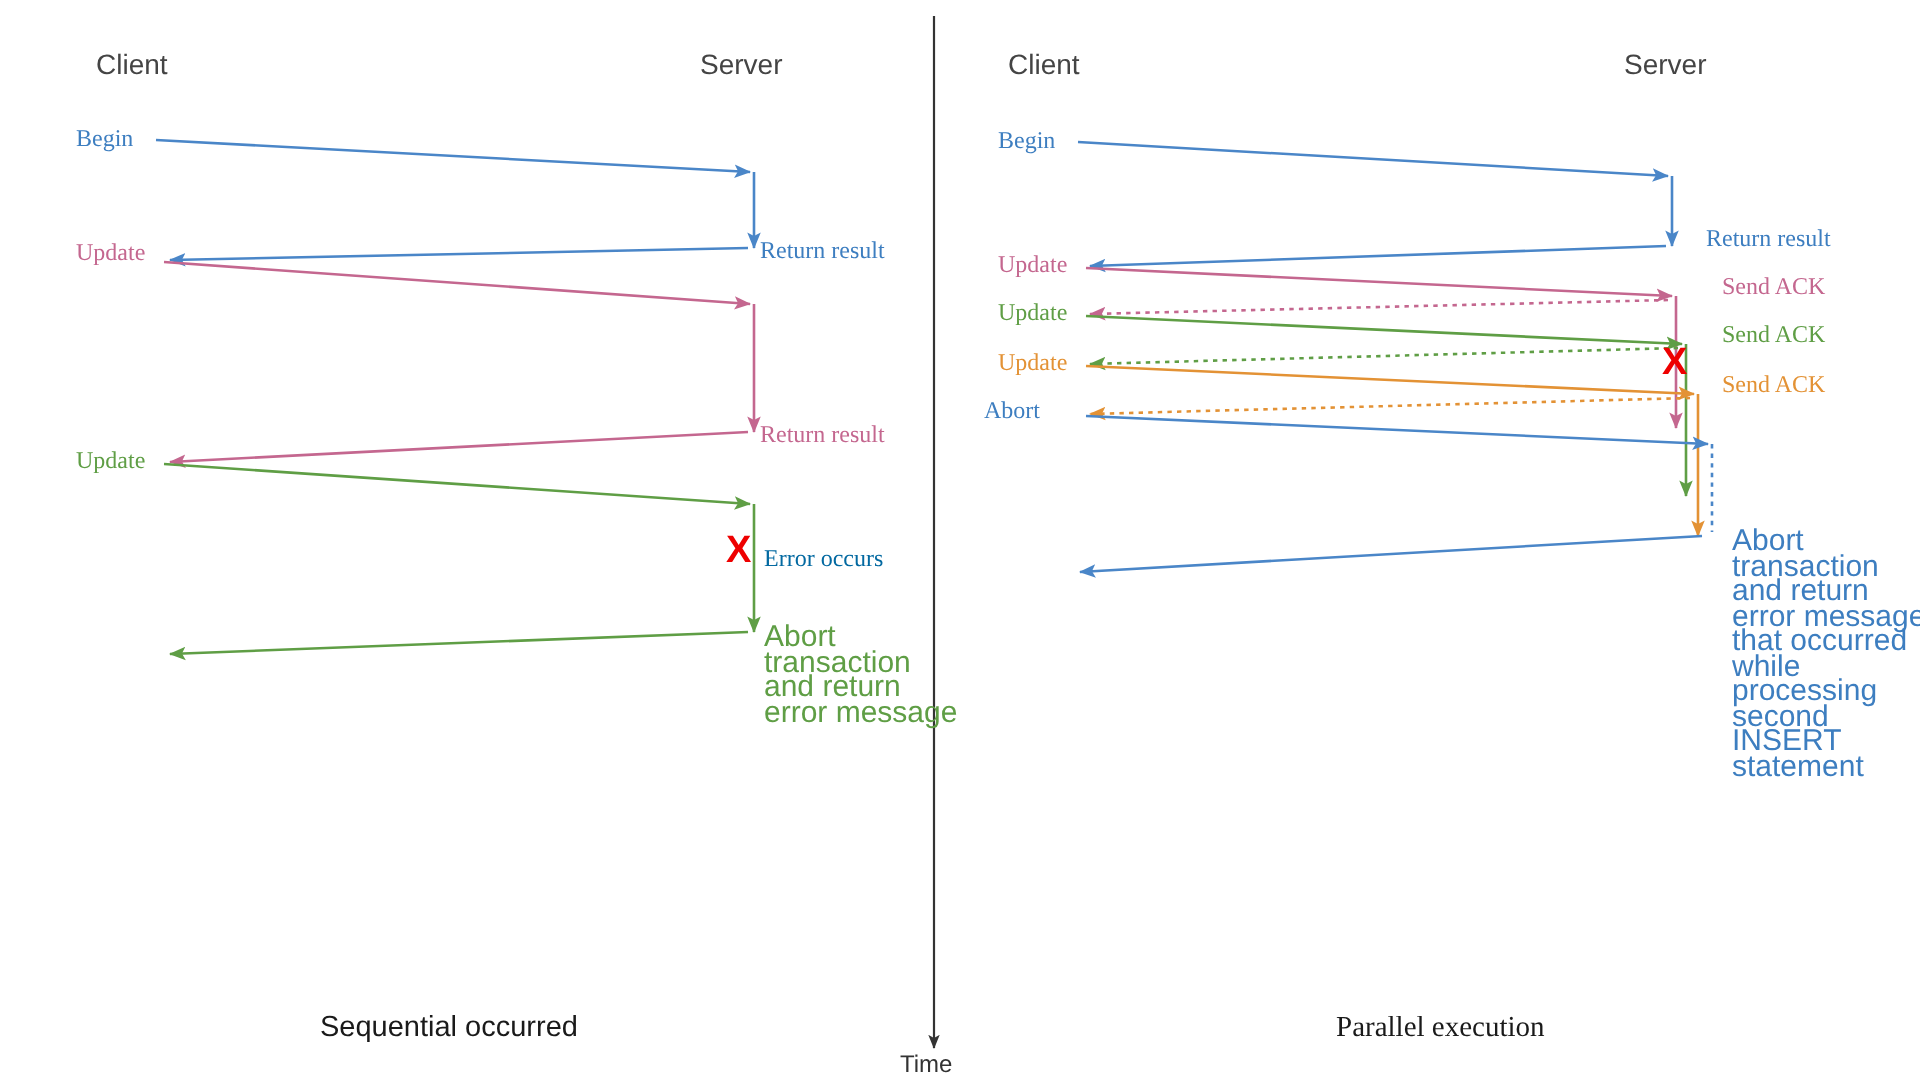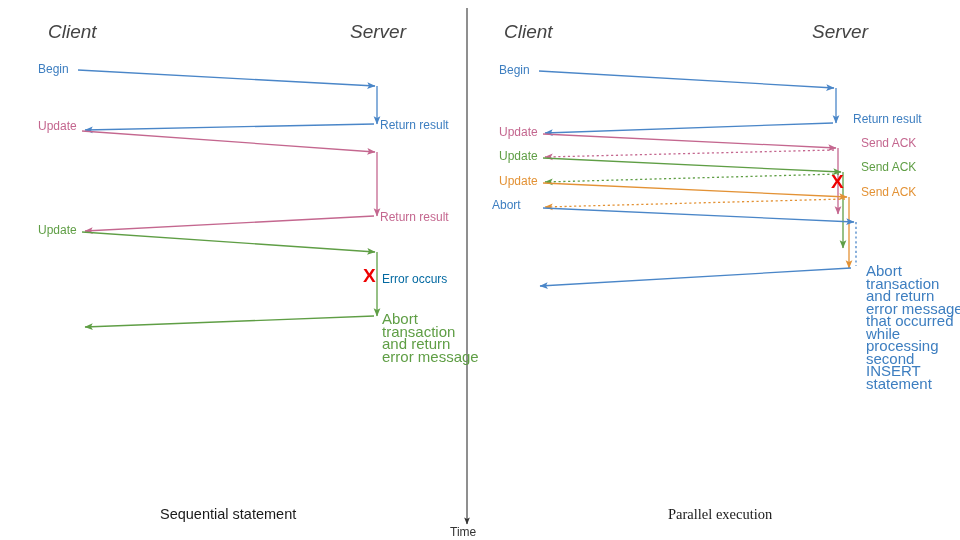--- a/index.html
+++ b/index.html
@@ -1,23 +1,23 @@
 <!DOCTYPE html>
 <html><head>
 <meta charset="utf-8">
 <style>
   html,body{margin:0;padding:0;background:#ffffff;}
   #stage{position:relative;width:960px;height:540px;background:#fff;
          font-family:"Liberation Sans","DejaVu Sans",sans-serif;overflow:hidden;}
   svg{position:absolute;left:0;top:0;width:960px;height:540px;}
   .lbl{position:absolute;white-space:pre;line-height:12.5px;}
-  .actor{font-style:italic;font-size:19px;color:#444444;}
+  .actor{font-size:14px;color:#444444;}
   .caption{font-size:14.5px;color:#1a1a1a;}
   .time-lbl{font-size:12px;color:#333333;}
-  .msg{font-size:12px;}
+  .msg{font-size:12px;font-family:Liberation Serif, serif;}
   .msg-multi{font-size:15px;}
   .xmark{position:absolute;font-size:19px;font-weight:bold;color:#ee0000;
          font-family:"Liberation Sans","DejaVu Sans",sans-serif;line-height:19px;}
 </style>
 </head>
 <body>
 
 <div id="stage">
   <svg id="vec" viewBox="0 0 960 540" xmlns="http://www.w3.org/2000/svg">
       <defs>
@@ -69,21 +69,21 @@
     <div class="lbl msg" style="left: 380px; top: 119px; color: rgb(61, 126, 192);">Return result</div>
     <div class="lbl msg" style="left: 38px; top: 120px; color: rgb(196, 103, 143);">Update</div>
     <div class="lbl msg" style="left: 380px; top: 211px; color: rgb(196, 103, 143);">Return result</div>
     <div class="lbl msg" style="left: 38px; top: 224px; color: rgb(95, 158, 69);">Update</div>
     <div class="lbl msg" style="left: 382px; top: 273px; color: #0369a1;">Error occurs</div>
     <div class="lbl msg-multi" style="left: 382px; top: 313px; color: rgb(95, 158, 69);">Abort
 transaction
 and return
 error message</div>
     <div class="xmark" style="left: 363px; top: 266px; color: rgb(238, 0, 0);">X</div>
-    <div class="lbl caption" style="left: 160px; top: 508px; color: rgb(26, 26, 26);">Sequential statement</div>
+    <div class="lbl caption" style="left: 160px; top: 508px; color: rgb(26, 26, 26);">Sequential occurred</div>
     <div class="lbl actor" style="left: 504px; top: 26px; color: rgb(68, 68, 68);">Client</div>
     <div class="lbl actor" style="left: 812px; top: 26px; color: rgb(68, 68, 68);">Server</div>
     <div class="lbl msg" style="left: 499px; top: 64px; color: rgb(61, 126, 192);">Begin</div>
     <div class="lbl msg" style="left: 853px; top: 113px; color: rgb(61, 126, 192);">Return result</div>
     <div class="lbl msg" style="left: 499px; top: 126px; color: rgb(196, 103, 143);">Update</div>
     <div class="lbl msg" style="left: 861px; top: 137px; color: rgb(196, 103, 143);">Send ACK</div>
     <div class="lbl msg" style="left: 499px; top: 150px; color: rgb(95, 158, 69);">Update</div>
     <div class="lbl msg" style="left: 861px; top: 161px; color: rgb(95, 158, 69);">Send ACK</div>
     <div class="lbl msg" style="left: 499px; top: 175px; color: rgb(227, 146, 53);">Update</div>
     <div class="lbl msg" style="left: 861px; top: 186px; color: rgb(227, 146, 53);">Send ACK</div>

